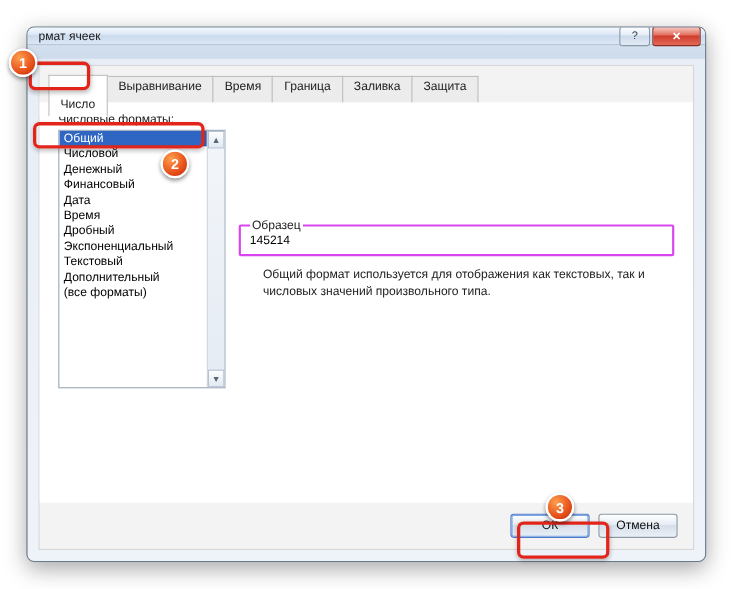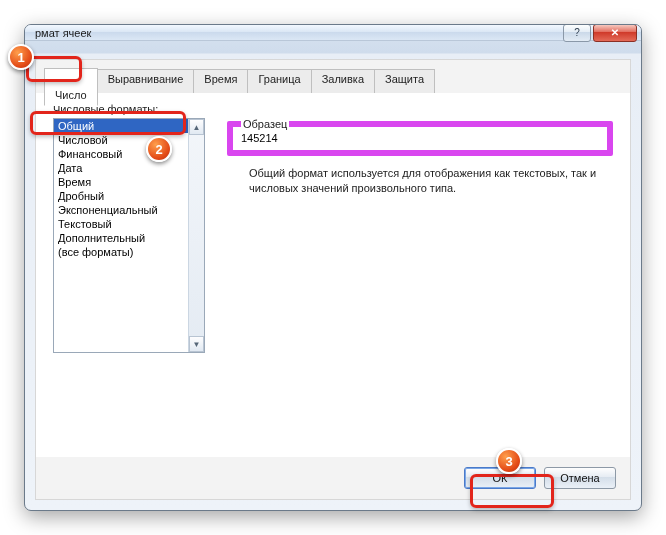--- a/index.html
+++ b/index.html
@@ -78,21 +78,21 @@
     z-index: 2;
     border-bottom: 1px solid #fff;
   }
   .tab-page {
     position: absolute;
     top: 33px; left: 0; right: 0; bottom: 42px;
     background: #fff;
     padding: 10px 17px;
   }
   .label { color: #222; margin-bottom: 3px; }
-  .row { display: flex; align-items: flex-start; gap: 22px; }
+  .row { display: flex; align-items: center; gap: 12px; }
   .listbox {
     width: 152px; height: 235px;
     border: 1px solid #9aa8b8;
     background: #fff;
     overflow: hidden;
     position: relative;
   }
   .listbox .scroll {
     position: absolute; right: 0; top: 0; bottom: 0; width: 16px;
     background: linear-gradient(#f3f6fa,#e4ebf3);
@@ -106,21 +106,21 @@
     font-size: 8px; color: #556677;
   }
   .listbox .sbtn.up { top: 0; }
   .listbox .sbtn.dn { bottom: 0; }
   .li {
     padding: 1px 4px; margin-right: 16px; white-space: nowrap;
   }
   .li.sel { background: #2f66c3; color: #fff; }
   .sample-box {
     flex: 1;
-    border: 6px solid #d946ef;
+    border: 2px solid #d946ef;
     border-radius: 2px;
     padding: 2px 8px 6px;
   }
   .sample-box legend { color: #222; padding: 0 2px; font-size: 11px; }
   .desc { margin-top: 10px; flex: 1; color: #222; line-height: 1.35; margin-left: 22px; }
   .button-row {
     position: absolute;
     right: 14px; bottom: 10px;
     display: flex; gap: 8px;
   }
@@ -186,20 +186,21 @@
         <div class="tab">Заливка</div>
         <div class="tab">Защита</div>
       </div>
 
       <div class="tab-page">
         <div class="label">Числовые форматы:</div>
         <div class="row">
           <div class="listbox">
             <div class="li sel">Общий</div>
             <div class="li">Числовой</div>
+            <div class="li">Денежный</div>
             <div class="li">Финансовый</div>
             <div class="li">Дата</div>
             <div class="li">Время</div>
             <div class="li">Дробный</div>
             <div class="li">Экспоненциальный</div>
             <div class="li">Текстовый</div>
             <div class="li">Дополнительный</div>
             <div class="li">(все форматы)</div>
             <div class="scroll">
               <div class="sbtn up">

